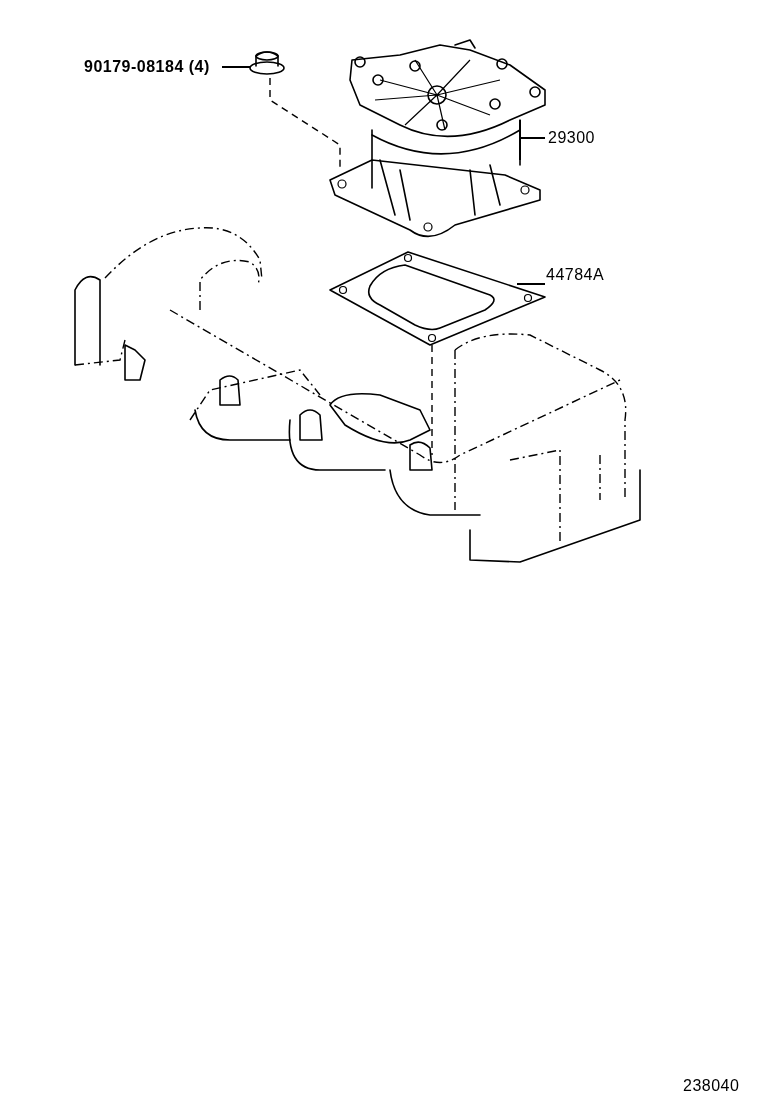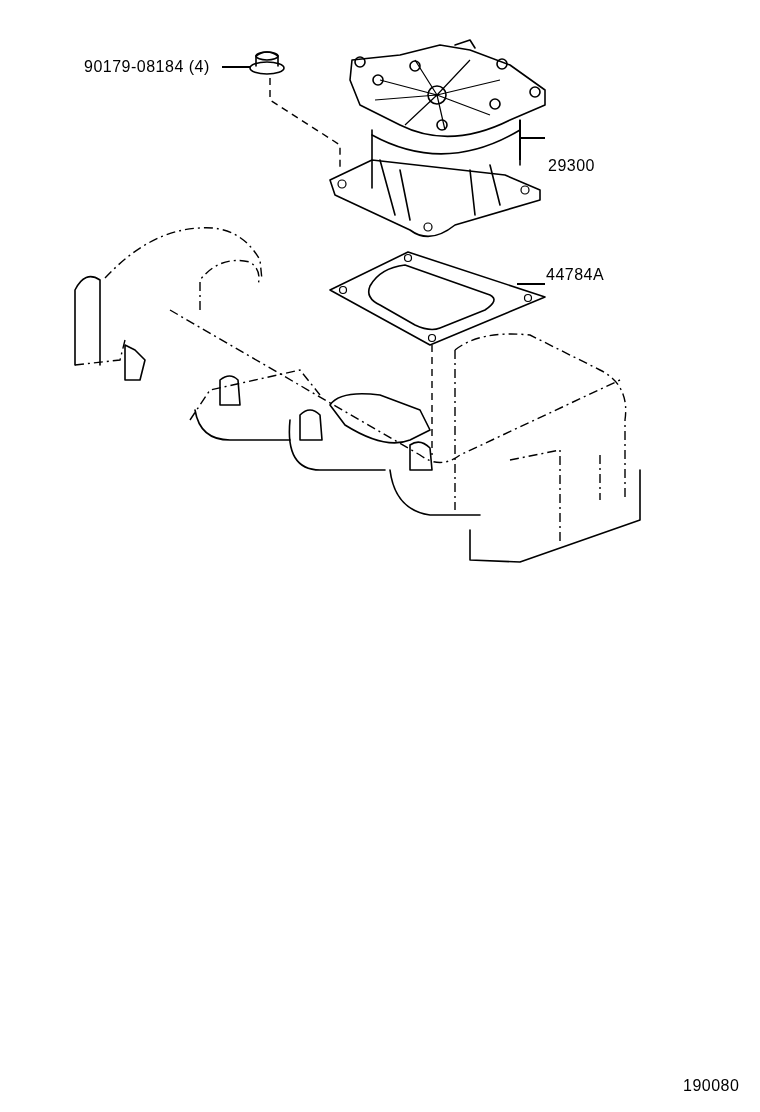--- a/index.html
+++ b/index.html
@@ -77,16 +77,16 @@
     <path class="dashdot" d="M510 460 L560 450 L560 545"></path>
     <path class="dashdot" d="M600 455 L600 500"></path>
     <path class="ln" d="M330 405 Q340 390 380 395 L420 410 L430 430 L410 440 Q385 450 345 425 Z"></path>
     <path class="ln" d="M125 345 L135 350 L145 360 L140 380 L125 380 Z"></path>
     <path class="ln" d="M220 380 Q230 372 238 380 L240 405 L220 405 Z"></path>
     <path class="ln" d="M300 415 Q310 405 320 415 L322 440 L300 440 Z"></path>
     <path class="ln" d="M410 445 Q420 438 430 448 L432 470 L410 470 Z"></path>
   </g>
 </svg>
 
-<span class="label" style="left:84px; top:58px;">90179-08184 (4)</span>
-<span class="label" style="left:548px; top:129px;margin-top:28px;">29300</span>
+<span class="label" style="left:84px; top:58px;font-weight:bold;">90179-08184 (4)</span>
+<span class="label" style="left:548px; top:129px;">29300</span>
 <span class="label" style="left:546px; top:266px;">44784A</span>
-<span class="label" style="left:683px; top:1077px;">190080</span>
+<span class="label" style="left:683px; top:1077px;">238040</span>
 
 </body></html>

